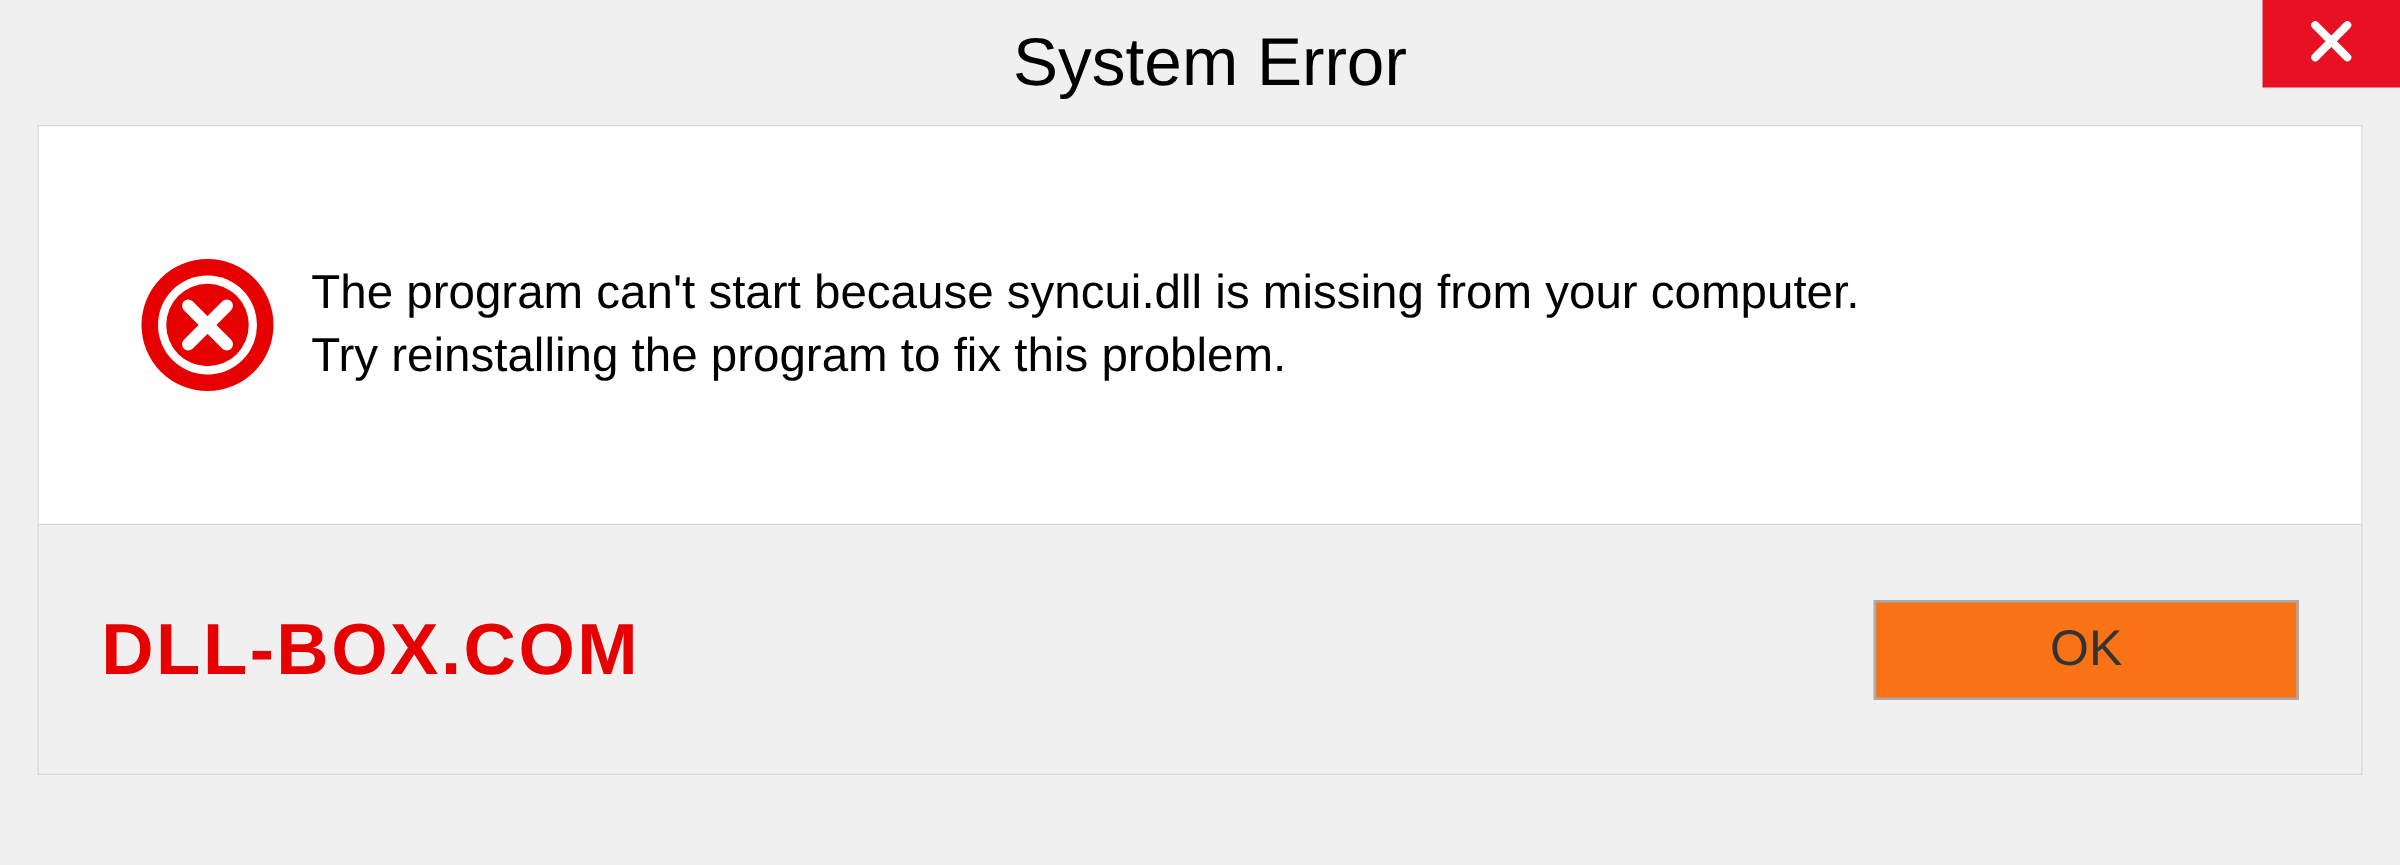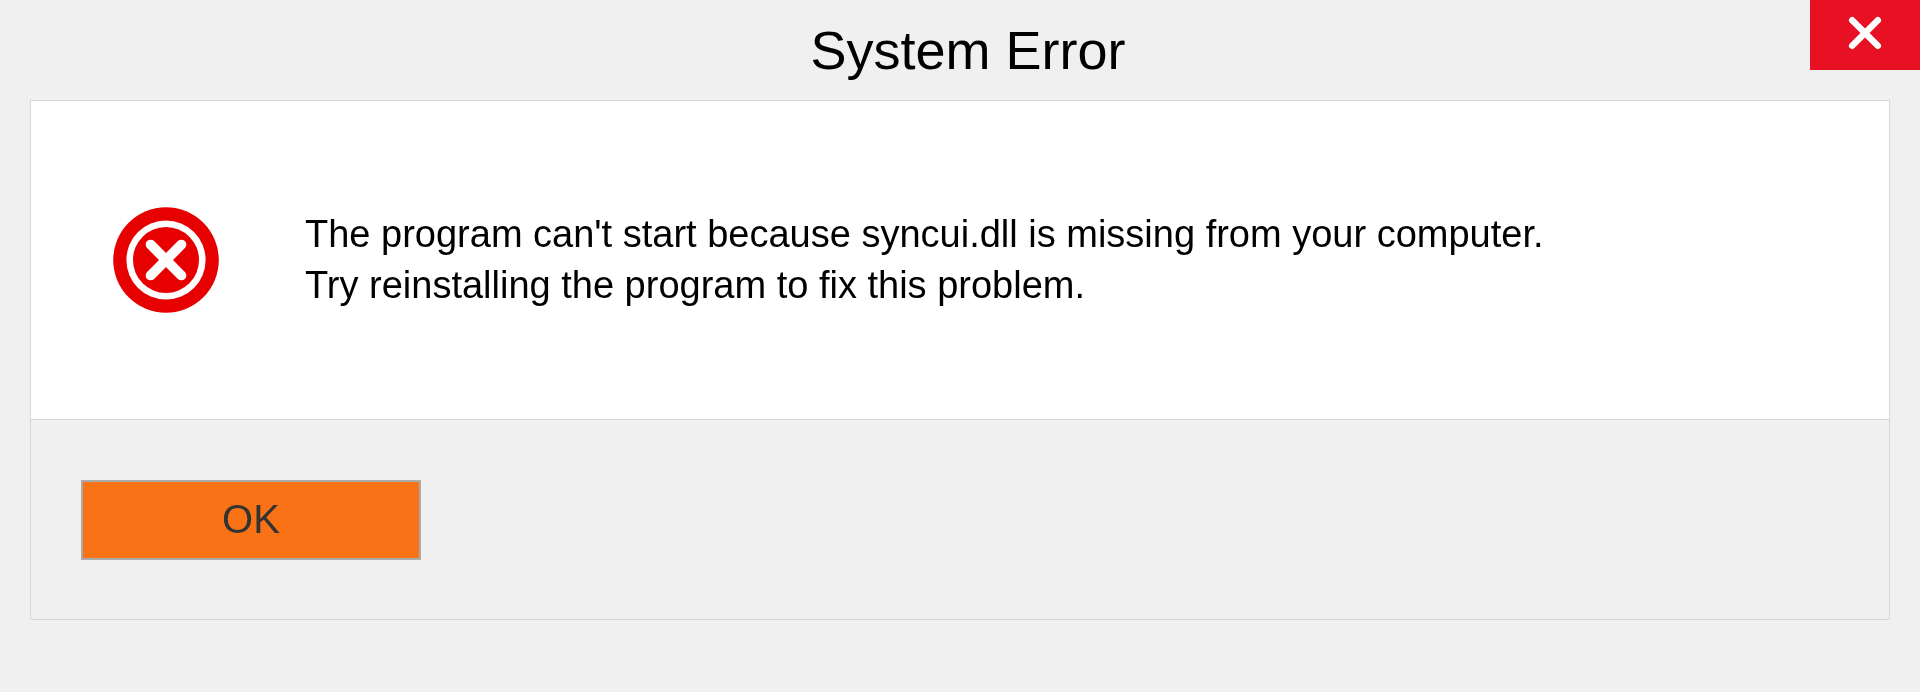--- a/index.html
+++ b/index.html
@@ -45,21 +45,21 @@
       height: 44px;
     }
     .content-area {
       margin: 0 30px;
       background: #ffffff;
       border: 1px solid #d8d8d8;
       height: 320px;
       display: flex;
       align-items: center;
       padding: 0 60px 0 80px;
-      gap: 84px;
+      gap: 28px;
     }
     .error-icon {
       width: 110px;
       height: 110px;
       flex-shrink: 0;
     }
     .message {
       font-size: 38px;
       line-height: 1.35;
       color: #000;
@@ -123,14 +123,15 @@
       <line x1="64" y1="36" x2="36" y2="64" stroke="#ffffff" stroke-width="9" stroke-linecap="round"></line>
     </svg>
   </div>
   <div class="message">
     <div>The program can't start because syncui.dll is missing from your computer.</div>
     <div>Try reinstalling the program to fix this problem.</div>
   </div>
 </div>
 
 <div class="footer">
+  <div class="watermark">DLL-BOX.COM</div>
   <button class="ok-btn">OK</button>
 </div>
 
 </body></html>

